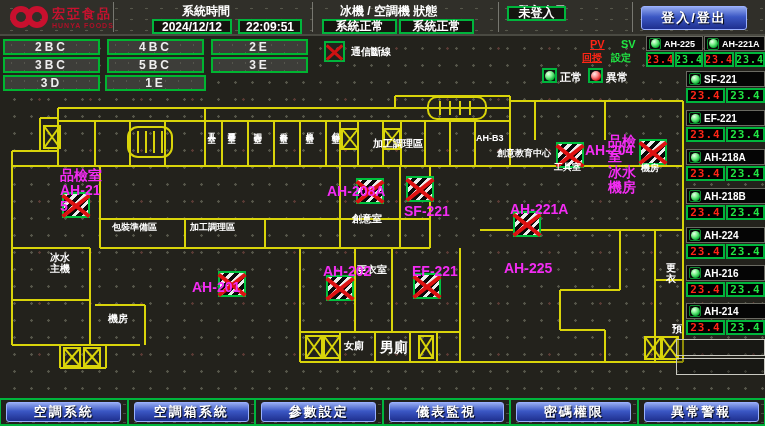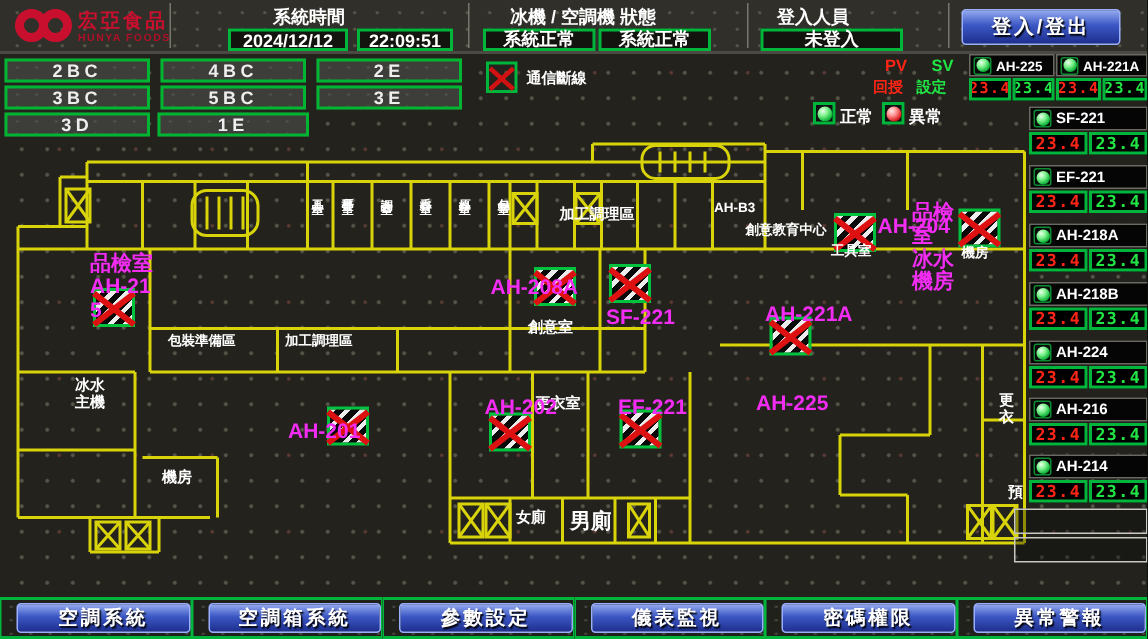--- a/index.html
+++ b/index.html
@@ -51,21 +51,21 @@
   .xbox-leg{position:absolute;left:324px;top:41px;width:21px;height:21px;border:2px solid #00b53c;}
   .xbox-leg::before,.xbox-leg::after{content:"";position:absolute;left:-2px;top:8px;width:21px;height:3px;background:#d01212;}
   .xbox-leg::before{transform:rotate(42deg);}
   .xbox-leg::after{transform:rotate(-42deg);}
   .ledcell{position:absolute;width:15px;height:15px;border:2px solid #00b53c;background:#111;display:flex;align-items:center;justify-content:center;}
   .led{width:10px;height:10px;border-radius:50%;}
   .led.g{background:radial-gradient(circle at 35% 30%, #eaffea 0%, #7df28d 35%, #12b53a 70%, #067a22 100%);}
   .led.r{background:radial-gradient(circle at 35% 30%, #ffe8e8 0%, #ff8f8f 35%, #d81f1f 70%, #7a0606 100%);}
   .small-lab{position:absolute;color:#fff;font-size:11px;font-weight:bold;white-space:nowrap;}
   .pvsv{position:absolute;font-size:11px;font-weight:bold;white-space:nowrap;}
-  .red-t{color:#ff2516;}
+  .red-t{color:#ff2516;text-decoration:underline;}
   .grn-t{color:#21e544;}
   
   .plate{
     position:absolute;background:#050505;border:1px solid #6a6a62;
     display:flex;align-items:center;gap:3px;padding-left:2px;
     color:#fff;font-size:10px;font-weight:bold;white-space:nowrap;overflow:hidden;
     cursor:pointer;
   }
   .ledbox{flex:0 0 12px;width:12px;height:12px;border:1px solid #0c8c30;background:#0a0a0a;border-radius:2px;display:flex;align-items:center;justify-content:center;}
   .ledbox::after{content:"";width:9px;height:9px;border-radius:50%;background:radial-gradient(circle at 35% 30%, #eaffea 0%, #7df28d 35%, #12b53a 70%, #067a22 100%);}
@@ -86,21 +86,21 @@
   }
   .commfail::before,.commfail::after{content:"";position:absolute;left:-5px;top:10px;width:34px;height:4px;background:#dd1111;}
   .commfail::before{transform:rotate(38deg);}
   .commfail::after{transform:rotate(-38deg);}
   .roomlab{position:absolute;color:#fff;font-size:9px;font-weight:bold;line-height:1.1;white-space:nowrap;}
   .devlab{position:absolute;color:#f32cf3;font-size:14px;font-weight:bold;line-height:1.1;}
   .wrap{white-space:normal;word-break:break-all;}
   .vert{writing-mode:vertical-rl;letter-spacing:1px;font-size:8px;}
   
   .nav{position:absolute;left:0;top:398px;width:765px;height:28px;display:flex;background:#1a1a16;}
-  .nav-cell{flex:1 1 0;border:2px solid #00b53c;border-right-width:1px;border-left-width:1px;display:flex;align-items:center;justify-content:flex-end;background:#21211c;
+  .nav-cell{flex:1 1 0;border:2px solid #00b53c;border-right-width:1px;border-left-width:1px;display:flex;align-items:center;justify-content:center;background:#21211c;
     background-image:radial-gradient(#4a4a42 1px, transparent 1.2px);background-size:13px 9px;}
   .nav-btn{width:92%;height:20px;font-size:13px;letter-spacing:2px;}
 </style>
 </head>
 <body>
 
 <div class="screen">
 
   <svg class="mapsvg" width="765" height="426" viewBox="0 0 765 426">
     <g stroke="#d9d40a" stroke-width="2" fill="none">
@@ -162,21 +162,21 @@
     <div class="hsep" style="left:113px"></div>
     <span class="hlabel" style="left:182px;top:3px">系統時間</span>
     <div class="gbox" style="left:152px;top:19px;width:80px;height:15px">2024/12/12</div>
     <div class="gbox" style="left:238px;top:19px;width:64px;height:15px">22:09:51</div>
     <div class="hsep" style="left:312px"></div>
     <span class="hlabel" style="left:340px;top:3px">冰機 / 空調機 狀態</span>
     <div class="gbox" style="left:322px;top:19px;width:75px;height:15px">系統正常</div>
     <div class="gbox" style="left:399px;top:19px;width:75px;height:15px">系統正常</div>
     <div class="hsep" style="left:498px"></div>
     <span class="hlabel" style="left:518px;top:3px">登入人員</span>
-    <div class="gbox" style="left:507px;top:19px;width:95px;height:15px">未登入</div>
+    <div class="gbox" style="left:507px;top:6px;width:59px;height:15px">未登入</div>
     <div class="hsep" style="left:632px"></div>
     <div class="btn-blue login-btn">登入/登出</div>
   </div>
 
   <div class="btn-floor" style="left:3px;top:39px;width:97px">2BC</div>
   <div class="btn-floor" style="left:107px;top:39px;width:97px">4BC</div>
   <div class="btn-floor" style="left:211px;top:39px;width:97px">2E</div>
   <div class="btn-floor" style="left:3px;top:57px;width:97px">3BC</div>
   <div class="btn-floor" style="left:107px;top:57px;width:97px">5BC</div>
   <div class="btn-floor" style="left:211px;top:57px;width:97px">3E</div>

